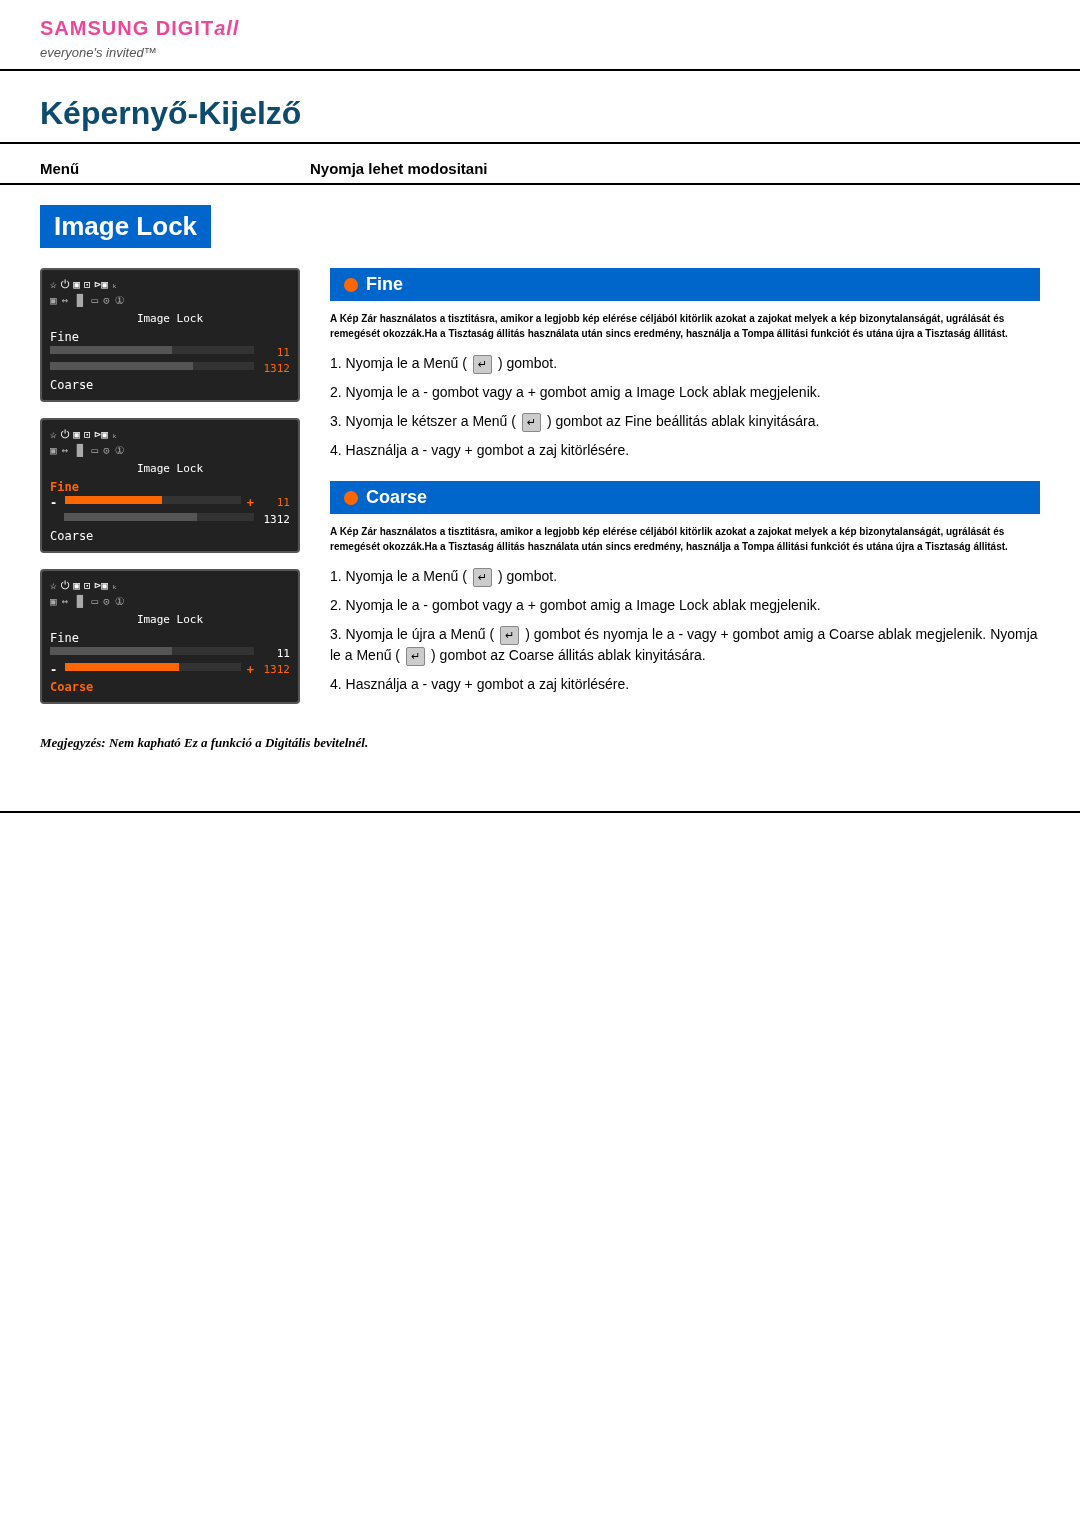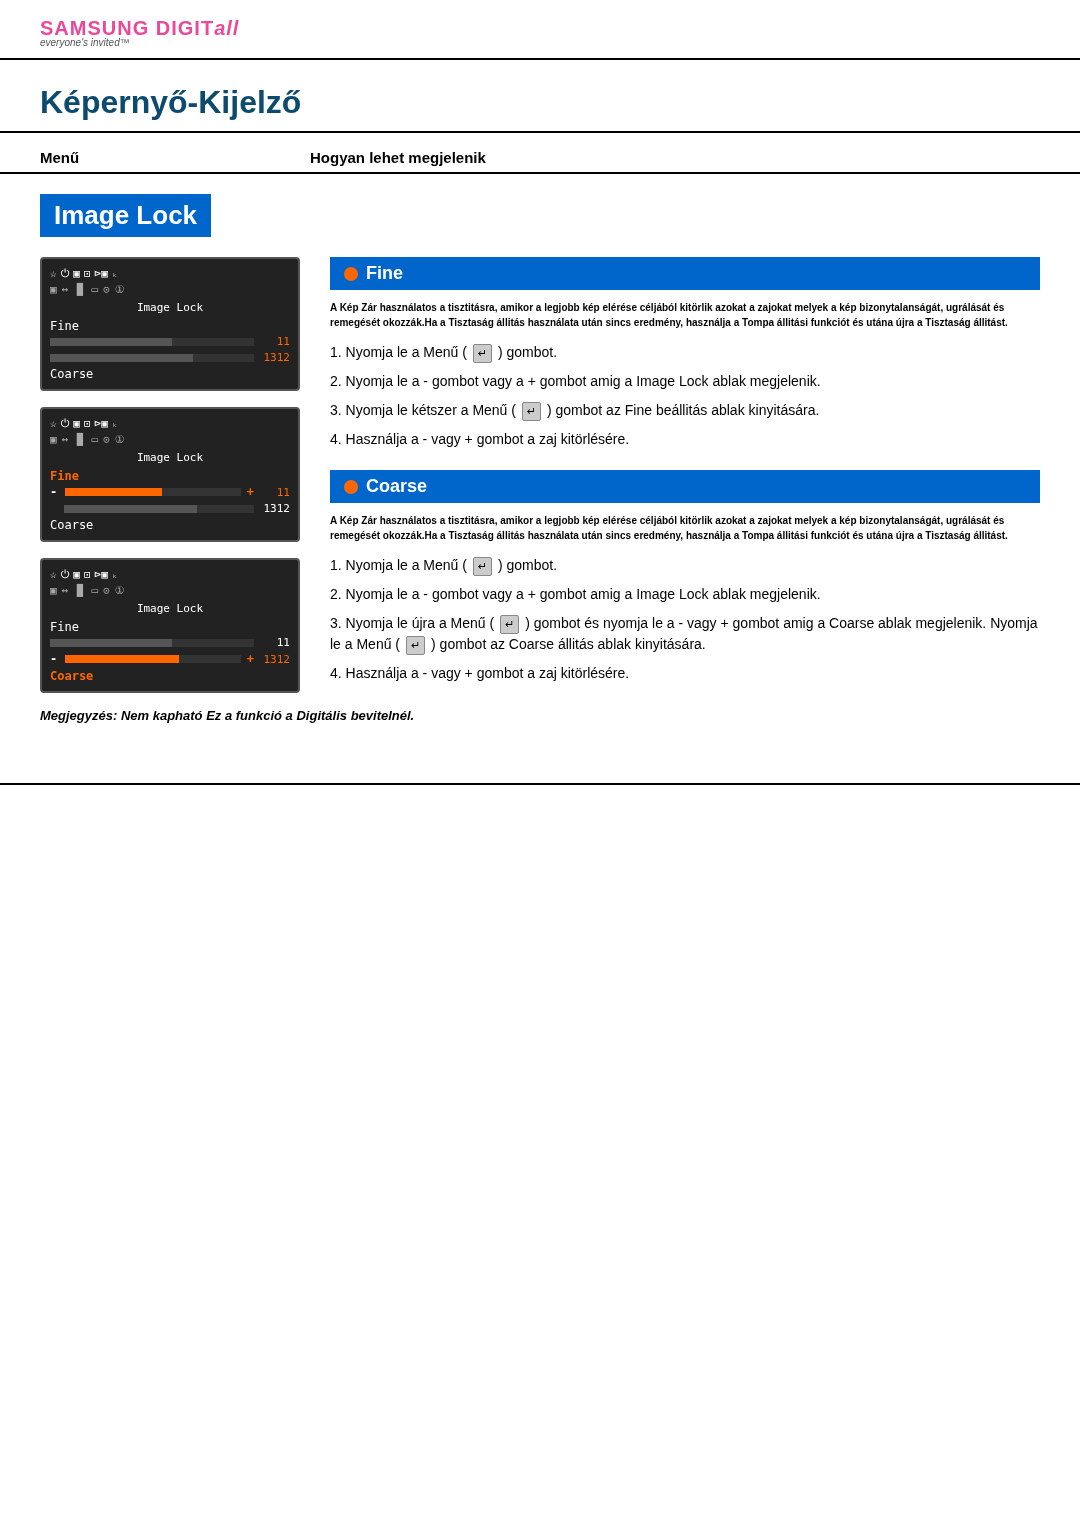--- a/index.html
+++ b/index.html
@@ -22,23 +22,24 @@
       flex-direction: column;
       line-height: 1;
     }
     .samsung-brand {
       font-size: 20px;
       font-weight: bold;
       color: #ec4899;
       letter-spacing: 1px;
     }
     .samsung-tagline {
-      font-size: 10px;
+      font-size: 13px;
       color: #555;
       font-style: italic;
+      margin-top: 8px;
     }
 
     
     .page-title-section {
       padding: 24px 40px 10px 40px;
       border-bottom: 2px solid #000;
       margin-bottom: 0;
     }
     .page-title {
       font-size: 32px;
@@ -118,21 +119,21 @@
     }
     .monitor-title {
       text-align: center;
       font-family: monospace;
       font-size: 11px;
       color: #fff;
       margin-bottom: 5px;
     }
     .monitor-bar-row {
       display: flex;
-      align-items: center;
+      align-items: flex-start;
       gap: 6px;
       margin-bottom: 3px;
     }
     .monitor-bar {
       background: #333;
       height: 8px;
       flex: 1;
       position: relative;
     }
     .monitor-bar-fill {
@@ -247,21 +248,22 @@
       padding: 0 4px;
       font-size: 11px;
       vertical-align: middle;
       margin: 0 2px;
     }
 
     .note-text {
       font-style: italic;
       font-weight: bold;
       font-size: 13px;
-      margin-top: 4px;
+      margin-top: 20px;
+      font-family: Liberation Serif, serif;
     }
 
     
     .bottom-border {
       border-top: 2px solid #000;
       margin-top: 30px;
     }
   </style>
 </head>
 <body>
@@ -274,21 +276,21 @@
     <div class="samsung-tagline">everyone's invited™</div>
   </div>
 </div>
 
 <div class="page-title-section">
   <div class="page-title">Képernyő-Kijelző</div>
 </div>
 
 <div class="col-headers">
   <div class="col-menu">Menű</div>
-  <div class="col-how">Hogyan lehet megjelenik</div>
+  <div class="col-how">Nyomja lehet modositani</div>
 </div>
 
 <div class="content">
 
   
   <div class="image-lock-heading">Image Lock</div>
 
   
   <div class="two-col">
 

